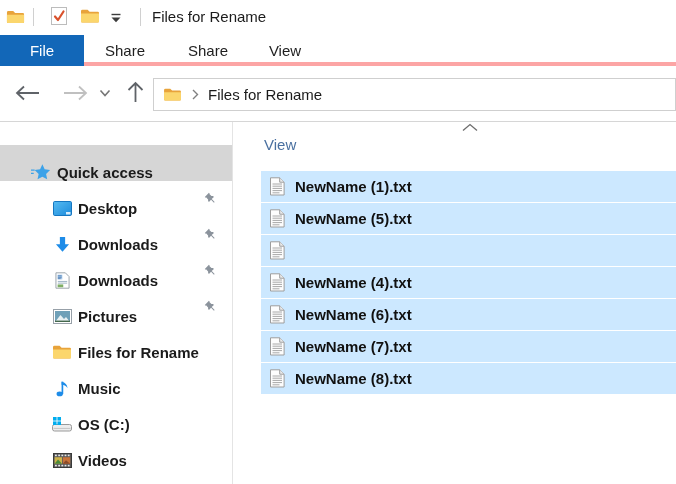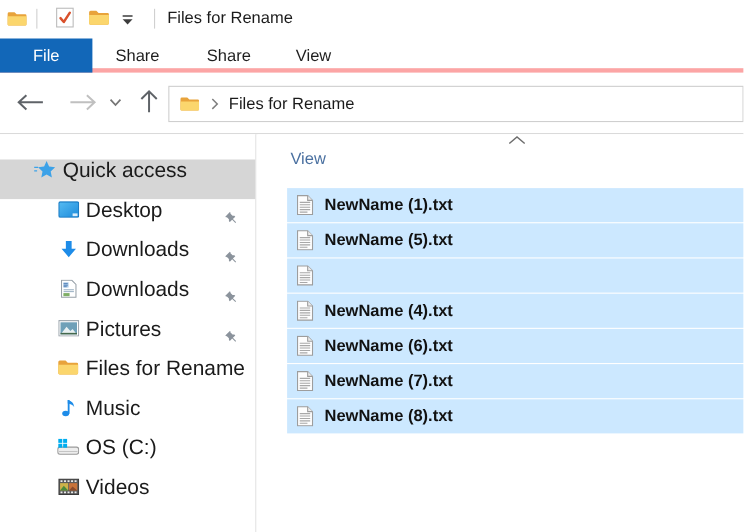--- a/index.html
+++ b/index.html
@@ -57,22 +57,22 @@
   .addr-chevron { margin: 0 9px 0 10px; flex: 0 0 auto; }
   .addr-text { font-size: 15px; color: #1b1b1b; white-space: nowrap; }
 
   
   .content { position: absolute; top: 121px; left: 0; right: 0; bottom: 0; border-top: 1px solid #d6d6d6; }
   .sidebar {
     position: absolute; left: 0; top: 0; bottom: 0; width: 233px;
     border-right: 1px solid #e4e4e4; background: #fff; padding-top: 23px;
   }
   .side-row {
-    position: relative; height: 36px; display: flex; align-items: flex-start;
-    font-size: 19px; color: #1b1b1b; cursor: default; white-space: nowrap;
+    position: relative; height: 36px; display: flex; align-items: flex-end;
+    font-size: 15px; color: #1b1b1b; cursor: default; white-space: nowrap; font-weight: bold;
   }
   .side-row.selected { background: #d6d6d6; }
   .si { display: inline-flex; width: 20px; height: 18px; align-items: center; justify-content: center; flex: 0 0 auto; }
   .depth0 .si { margin-left: 31px; }
   .depth1 .si { margin-left: 52px; }
   .si-label { margin-left: 6px; }
   .pin { position: absolute; right: 14px; top: 11px; width: 14px; height: 14px; }
 
   .main { position: absolute; left: 234px; top: 0; right: 0; bottom: 0; background: #fff; }
   .sort-caret { position: absolute; left: 226px; top: 1px; width: 20px; height: 9px; }

